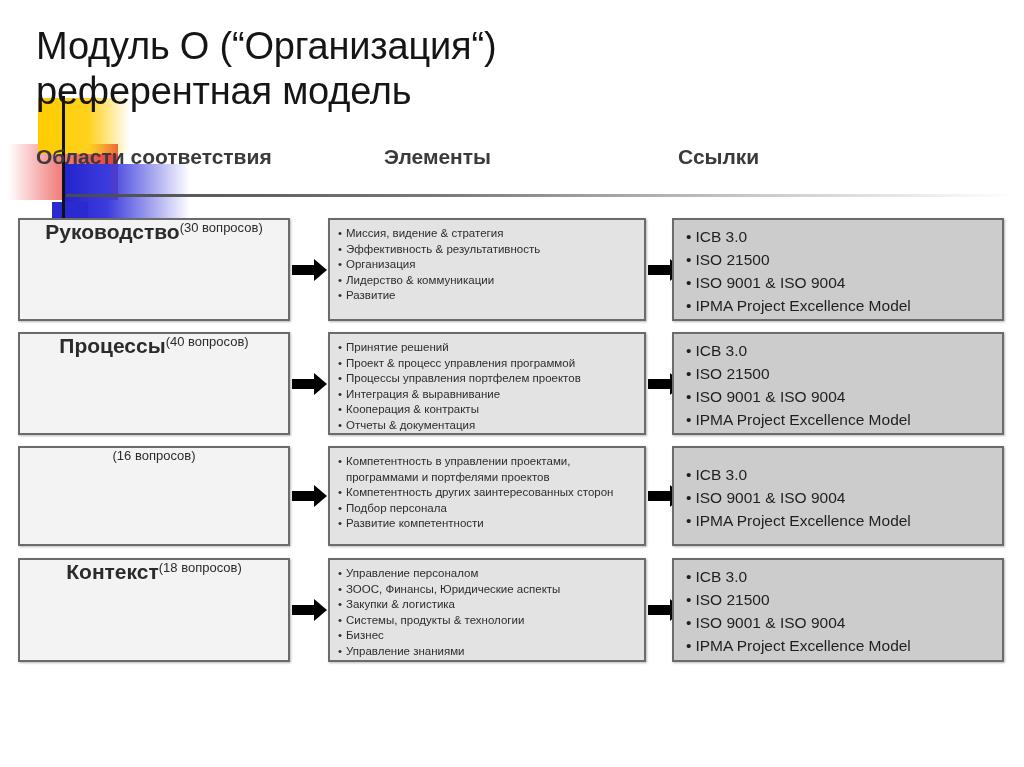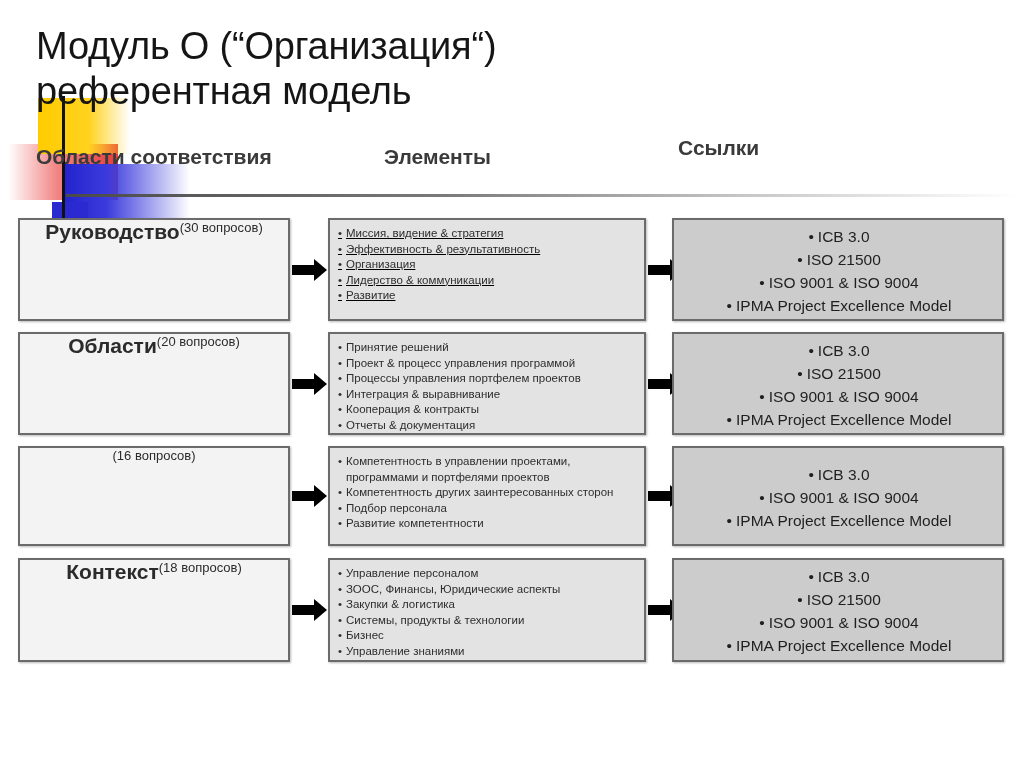--- a/index.html
+++ b/index.html
@@ -82,21 +82,21 @@
   
   .col-head {
     position: absolute;
     font-size: 21px;
     font-weight: bold;
     color: #3a3a3a;
     line-height: 26px;
   }
   #head-areas   { left: 36px;  top: 144px; width: 240px; }
   #head-elems   { left: 384px; top: 144px; }
-  #head-refs    { left: 678px; top: 135px; }
+  #head-refs    { left: 678px; top: 144px; }
 
   #divider {
     position: absolute;
     left: 66px;
     top: 194px;
     width: 950px;
     height: 3px;
     background: linear-gradient(90deg, #4a4a4a 0%, #7a7a7a 40%, #c8c8c8 72%, #ffffff 100%);
   }
 
@@ -147,21 +147,20 @@
     padding: 6px 8px 4px 8px;
   }
   .box-refs {
     left: 672px;
     width: 332px;
     background: #cccccc;
     padding: 6px 10px 4px 12px;
     display: flex;
     flex-direction: column;
     justify-content: center;
-    text-align: center;
   }
 
   ul.bullets {
     margin: 0;
     padding: 0;
     list-style: none;
   }
   .box-elems ul.bullets li {
     font-size: 11.5px;
     line-height: 15.6px;
@@ -222,21 +221,21 @@
 <div id="matrix">
     <div class="row" style="position: absolute; left: 0px; top: 0px; height: 103px;">
       <div class="box box-area" style="top: 0px; height: 103px;">
         <div class="area-title">Руководство</div>
         <div class="area-sub">(30 вопросов)</div>
       </div>
       <div class="arrow arrow-1" style="position: absolute; top: 40.5px; width: 36px; height: 22px;">
         <div class="arrow-stem" style="left: 0px; top: 6px; width: 22px; height: 10px;"></div>
         <div class="arrow-head" style="left: 22px; top: 0px;"></div>
       </div>
-      <div class="box box-elems" style="top: 0px; height: 103px; text-decoration: underline;">
+      <div class="box box-elems" style="top: 0px; height: 103px;">
         <ul class="bullets">
           <li><span class="bl">•</span><span>Миссия, видение &amp; стратегия</span></li>
           <li><span class="bl">•</span><span>Эффективность  &amp; результативность</span></li>
           <li><span class="bl">•</span><span>Организация</span></li>
           <li><span class="bl">•</span><span>Лидерство &amp; коммуникации</span></li>
           <li><span class="bl">•</span><span>Развитие</span></li>
         </ul>
       </div>
       <div class="arrow arrow-2" style="position: absolute; top: 40.5px; width: 36px; height: 22px;">
         <div class="arrow-stem" style="left: 0px; top: 6px; width: 22px; height: 10px;"></div>
@@ -246,22 +245,22 @@
         <ul class="bullets">
           <li><span class="bl">•</span><span>ICB 3.0</span></li>
           <li><span class="bl">•</span><span>ISO 21500</span></li>
           <li><span class="bl">•</span><span>ISO 9001 &amp; ISO 9004</span></li>
           <li><span class="bl">•</span><span>IPMA Project Excellence Model</span></li>
         </ul>
       </div>
     </div>
     <div class="row" style="position: absolute; left: 0px; top: 114px; height: 103px;">
       <div class="box box-area" style="top: 0px; height: 103px;">
-        <div class="area-title">Области</div>
-        <div class="area-sub">(20 вопросов)</div>
+        <div class="area-title">Процессы</div>
+        <div class="area-sub">(40 вопросов)</div>
       </div>
       <div class="arrow arrow-1" style="position: absolute; top: 40.5px; width: 36px; height: 22px;">
         <div class="arrow-stem" style="left: 0px; top: 6px; width: 22px; height: 10px;"></div>
         <div class="arrow-head" style="left: 22px; top: 0px;"></div>
       </div>
       <div class="box box-elems" style="top: 0px; height: 103px;">
         <ul class="bullets">
           <li><span class="bl">•</span><span>Принятие решений</span></li>
           <li><span class="bl">•</span><span>Проект &amp; процесс управления программой</span></li>
           <li><span class="bl">•</span><span>Процессы управления портфелем проектов</span></li>

